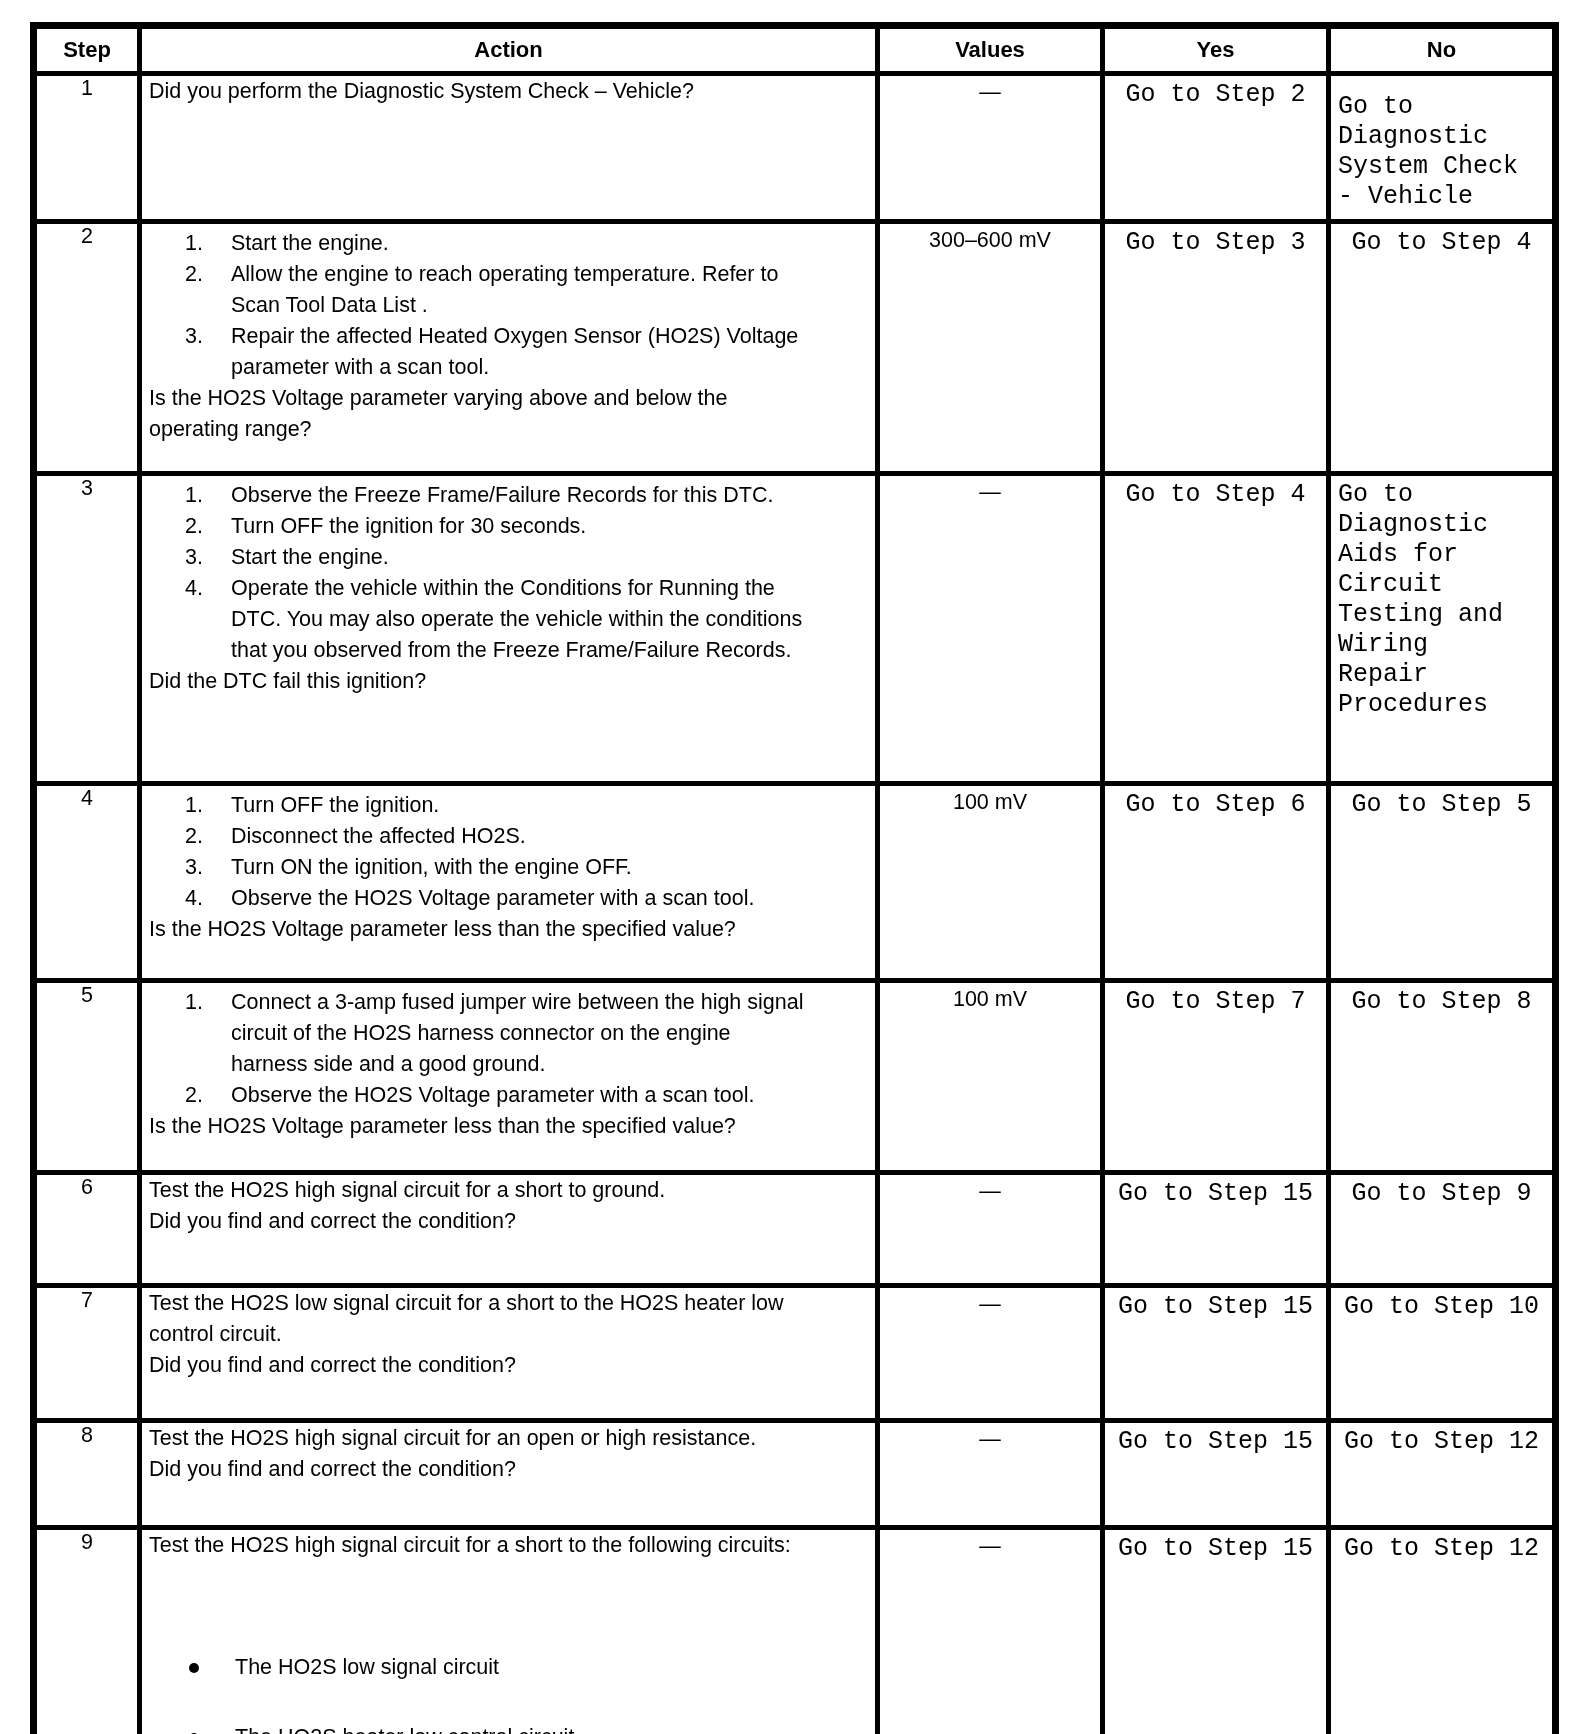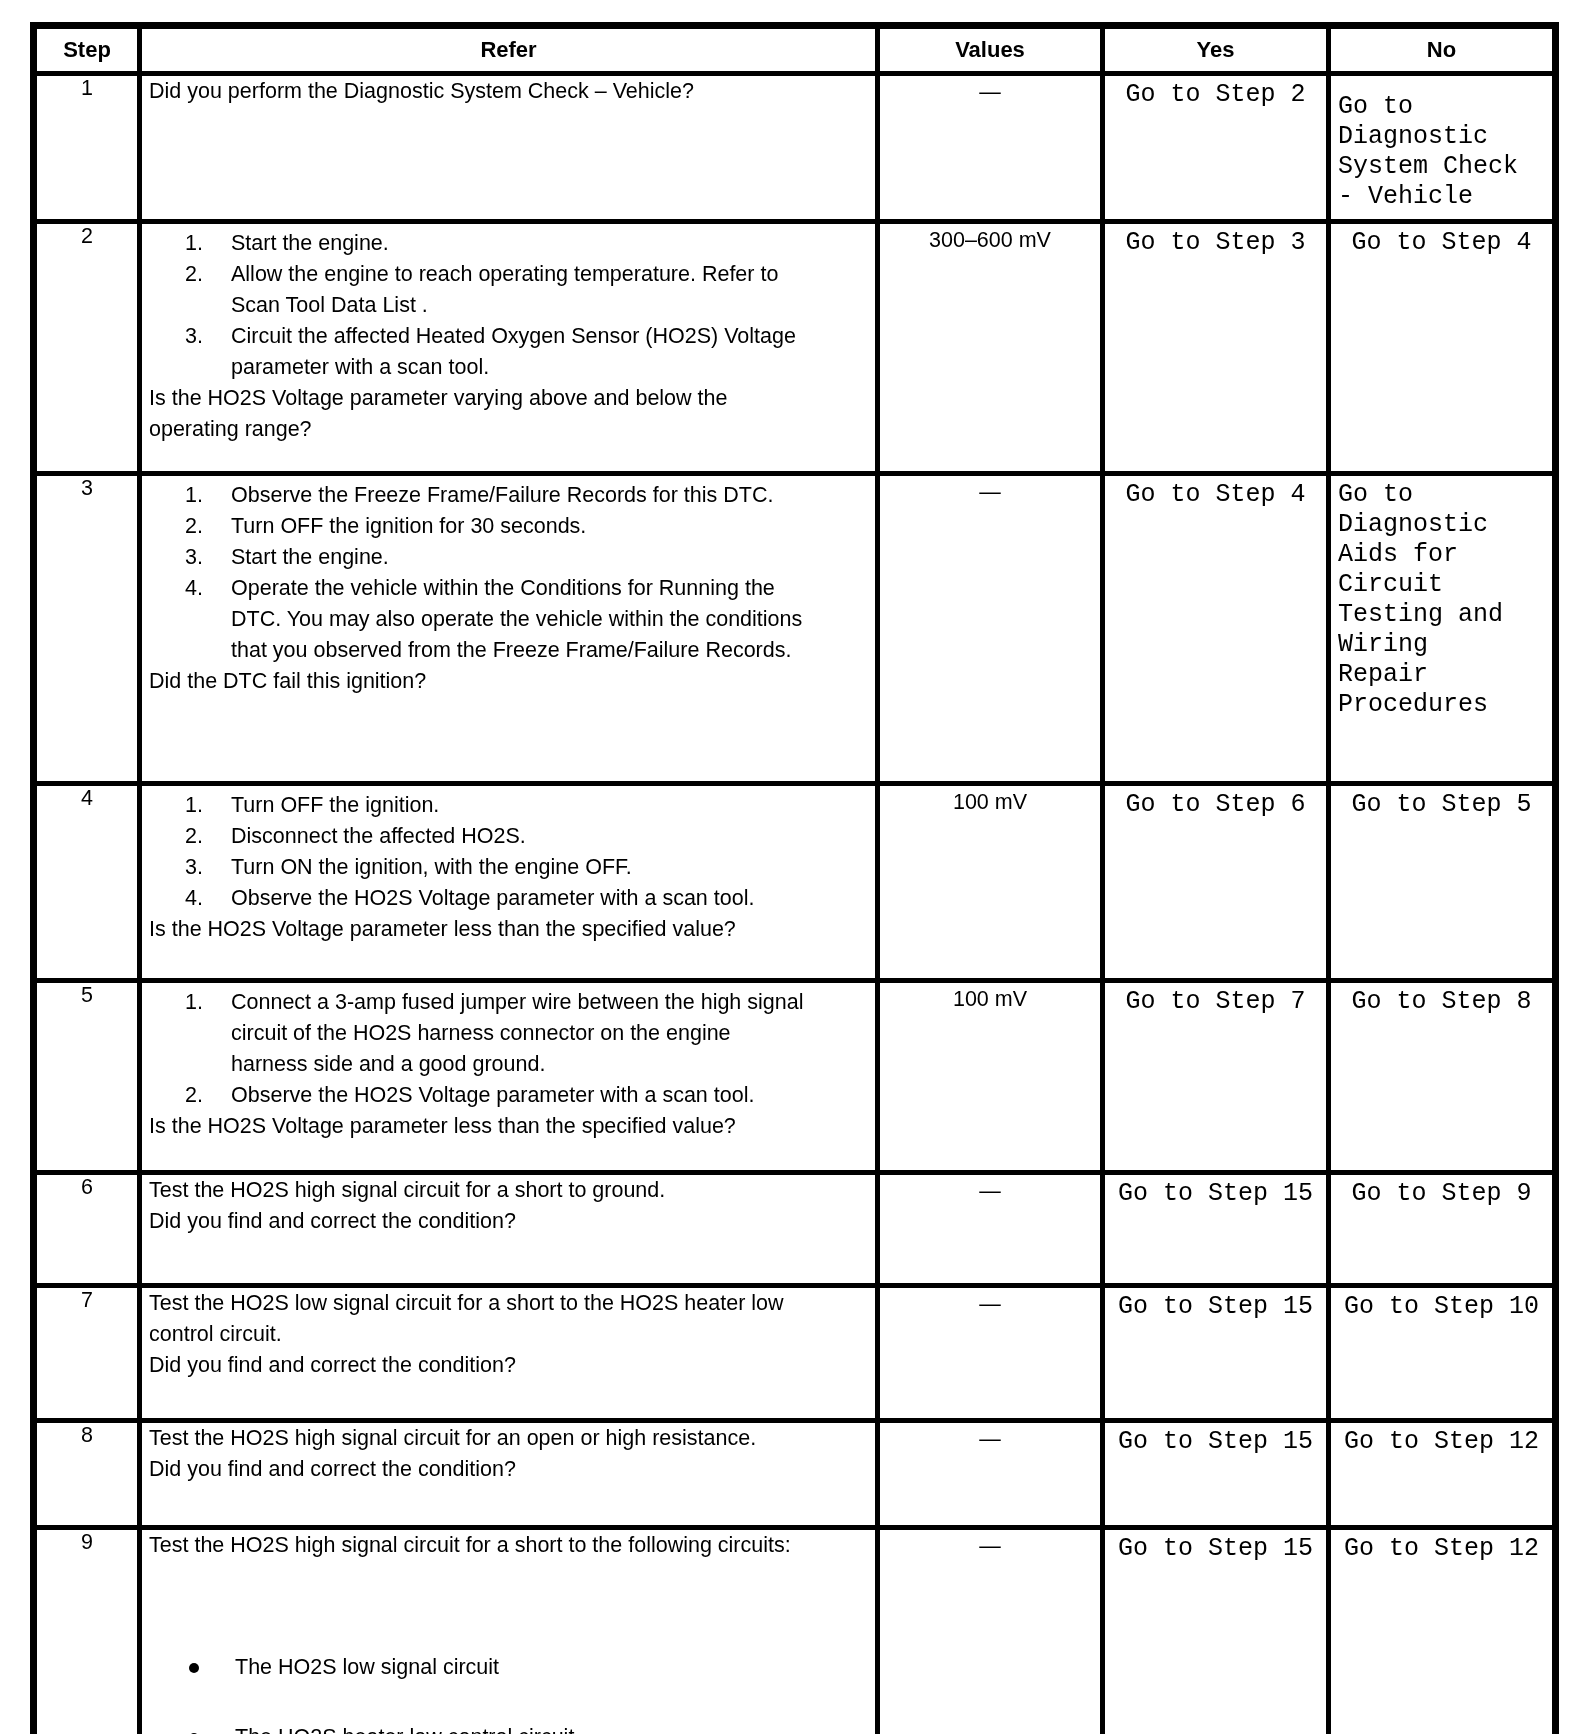--- a/index.html
+++ b/index.html
@@ -50,21 +50,21 @@
     <colgroup>
       <col class="c-step">
         <col class="c-action">
         <col class="c-values">
       <col class="c-yes">
         <col class="c-no">
     </colgroup>
     <thead>
       <tr>
         <th>Step</th>
-        <th>Refer</th>
+        <th>Action</th>
         <th>Values</th>
         <th>Yes</th>
         <th>No</th>
       </tr>
     </thead>
     <tbody id="table-body">
         <tr style="height: 99px;">
           <td>
             <div class="step-num cellpad">1</div>
           </td>
@@ -95,21 +95,21 @@
                 <div class="li">
                   <span class="num">1.</span>
                   <span class="txt">Start the engine.</span>
                 </div>
                 <div class="li">
                   <span class="num">2.</span>
                   <span class="txt">Allow the engine to reach operating temperature. Refer to Scan Tool Data List .</span>
                 </div>
                 <div class="li">
                   <span class="num">3.</span>
-                  <span class="txt">Circuit the affected Heated Oxygen Sensor (HO2S) Voltage parameter with a scan tool.</span>
+                  <span class="txt">Repair the affected Heated Oxygen Sensor (HO2S) Voltage parameter with a scan tool.</span>
                 </div>
               </div>
               <div class="question">Is the HO2S Voltage parameter varying above and below the operating range?</div>
             </div>
           </td>
           <td>
             <div class="mid cellpad">300–600 mV</div>
           </td>
           <td>
             <div class="endcol cellpad">Go to Step 3</div>

